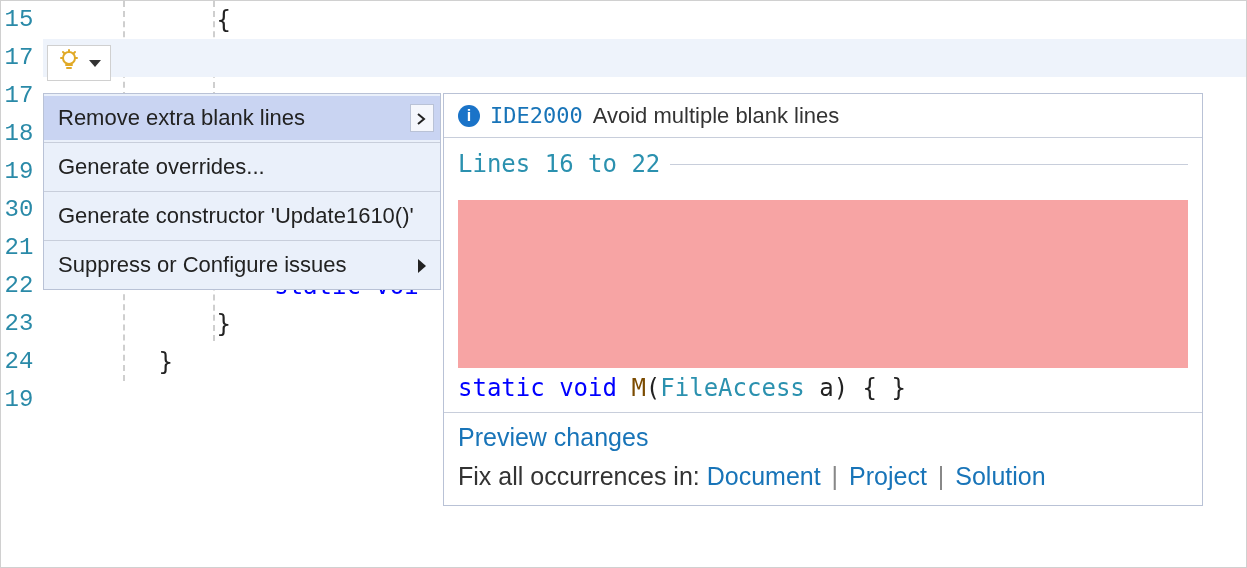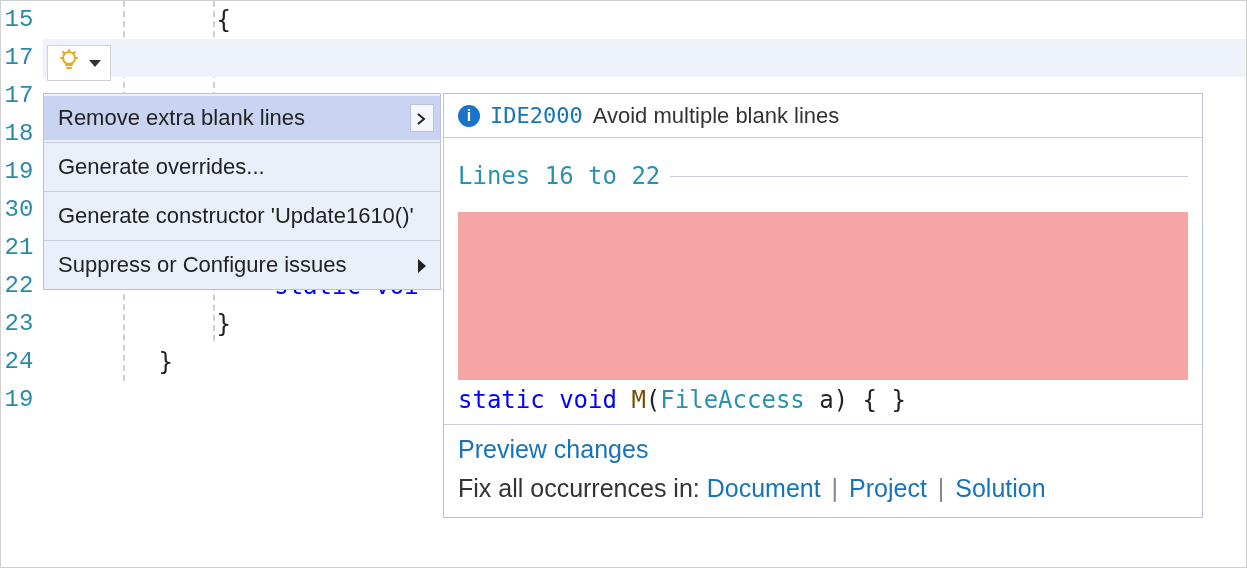--- a/index.html
+++ b/index.html
@@ -132,21 +132,21 @@
     display: flex; align-items: center; justify-content: center;
     font-weight: bold; font-size: 16px;
     font-family: "Segoe UI", Arial, sans-serif;
   }
   .preview .hdr .code { color: #1874b8; font-family: Consolas, monospace; }
   .preview .hdr .msg { color: #333; }
   .preview .body { padding: 6px 14px 10px 14px; font-family: Consolas, monospace; font-size: 24px; }
   .lines-hdr {
     display: flex; align-items: center; gap: 10px;
     color: #2b91af;
-    margin: 18px 0 22px 0;
+    margin: 6px 0 22px 0;
   }
   .lines-hdr .rule { flex: 1; height: 1px; background: #c8cedb; }
   .redblock {
     width: 100%;
     height: 168px;
     background: #f7a4a4;
     margin-bottom: 6px;
   }
   .codeprev { white-space: pre; }
   .codeprev .kw { color: #0000ff; }

